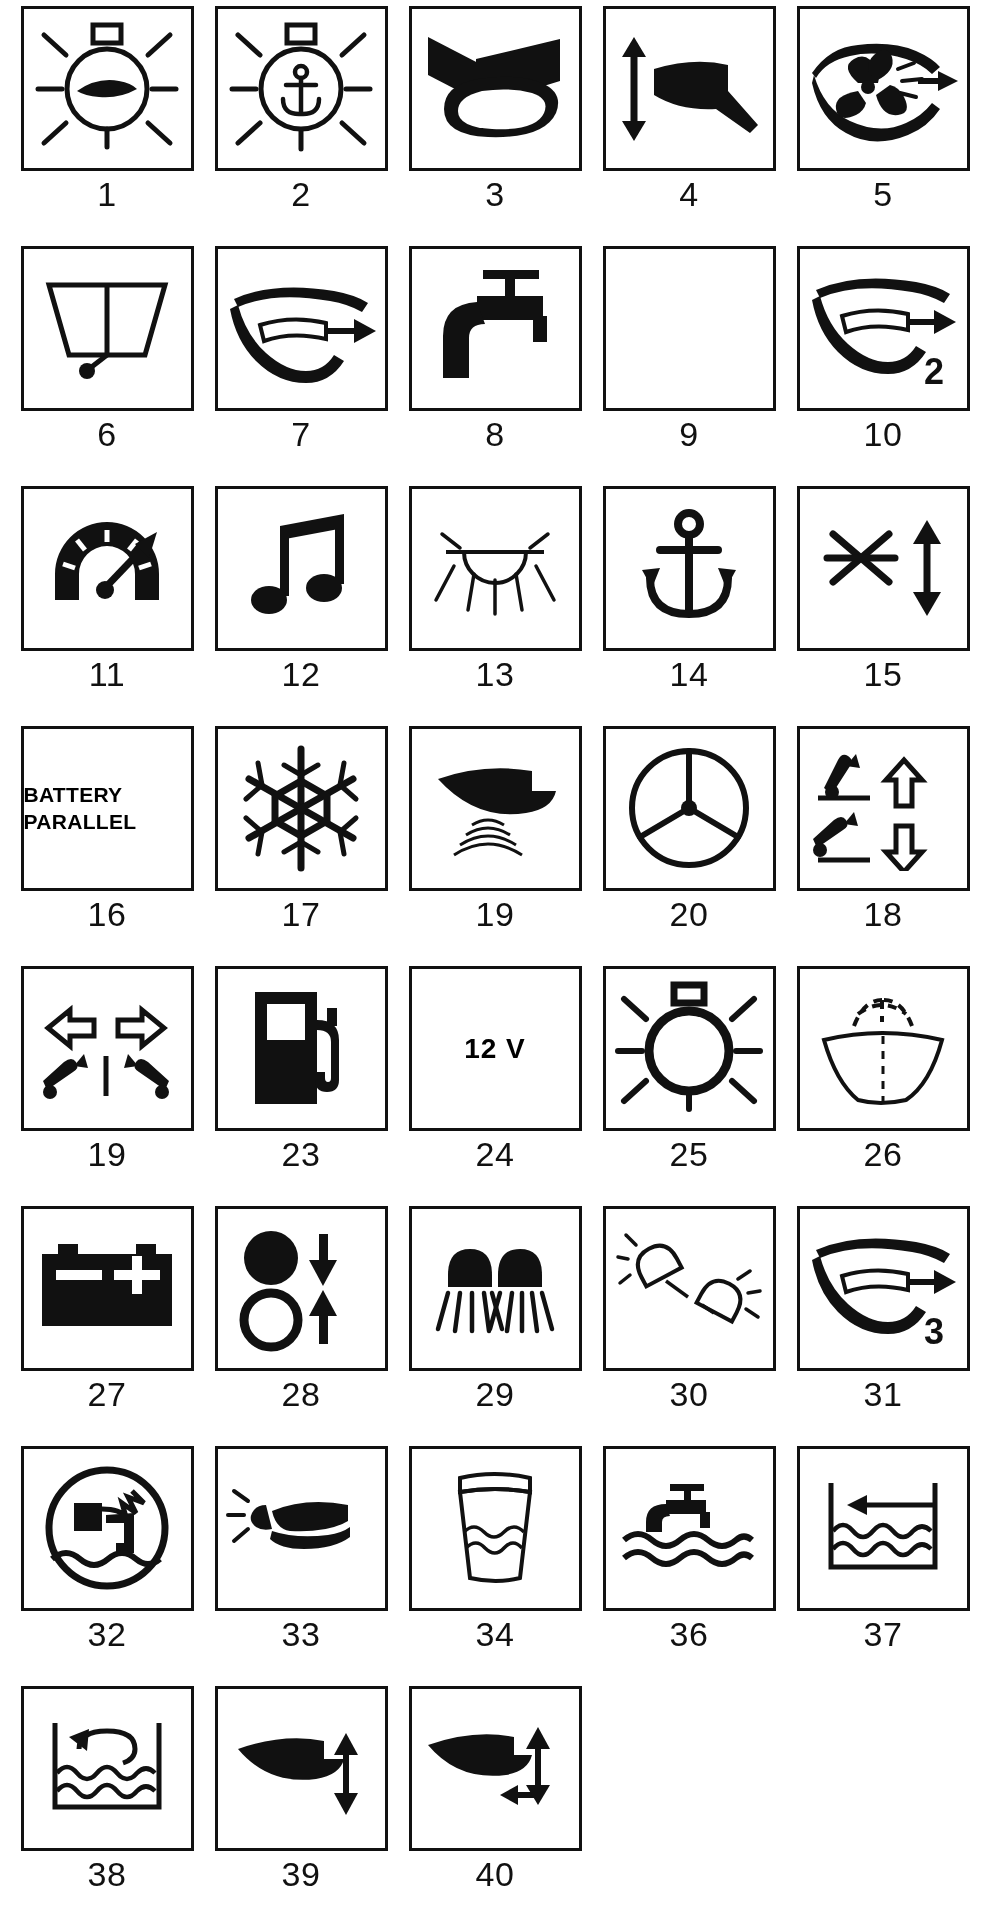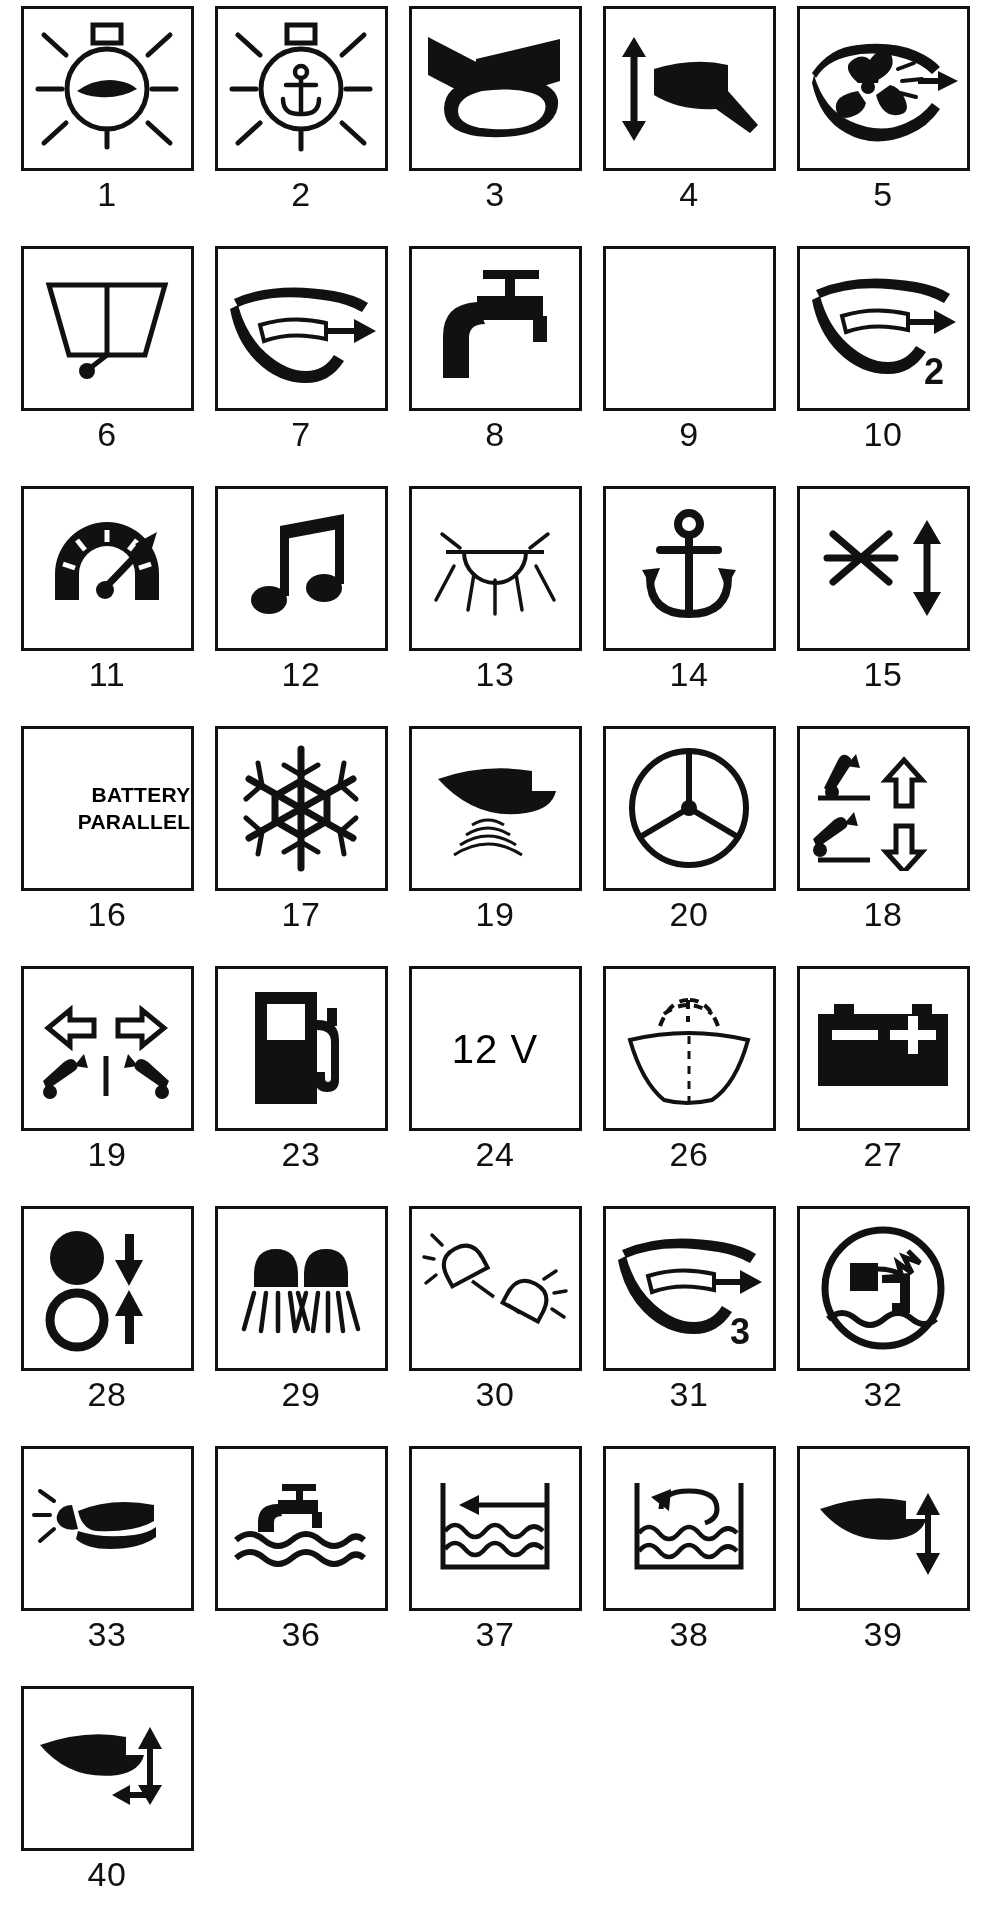--- a/index.html
+++ b/index.html
@@ -50,27 +50,27 @@
   .caption {
     margin-top: 6px;
     font-size: 34px;
     line-height: 1;
     letter-spacing: 0.5px;
     color: #111;
   }
   .txtsym {
     font-size: 21px;
     font-weight: 700;
-    text-align: right;
+    text-align: left;
     line-height: 1.25;
     letter-spacing: 0.3px;
   }
   .txtsym.big {
-    font-size: 40px;
-    font-weight: 400;
+    font-size: 28px;
+    font-weight: 700;
     letter-spacing: 1px;
   }
 </style>
 </head>
 <body>
 
 <div id="sheet">
   <div class="grid">
 
     <div class="cell">
@@ -443,20 +443,38 @@
       <div class="caption">23</div>
     </div>
 
     <div class="cell">
       <div class="box">
         <div class="txtsym big">12 V</div>
       </div>
       <div class="caption">24</div>
     </div>
 
+    <div class="cell">
+      <div class="box">
+        <svg width="150" height="140" viewBox="0 0 150 140">
+          <g stroke="#111" stroke-width="6" fill="none" stroke-linecap="round">
+            <line x1="10" y1="20" x2="32" y2="40"></line>
+              <line x1="140" y1="20" x2="118" y2="40"></line>
+            <line x1="10" y1="122" x2="32" y2="102"></line>
+              <line x1="140" y1="122" x2="118" y2="102"></line>
+            <line x1="4" y1="72" x2="28" y2="72"></line>
+              <line x1="146" y1="72" x2="122" y2="72"></line>
+            <line x1="75" y1="130" x2="75" y2="114"></line>
+          </g>
+          <rect x="60" y="6" width="30" height="18" fill="none" stroke="#111" stroke-width="7"></rect>
+          <circle cx="75" cy="72" r="40" fill="none" stroke="#111" stroke-width="9"></circle>
+        </svg>
+      </div>
+      <div class="caption">25</div>
+    </div>
 
     <div class="cell">
       <div class="box">
         <svg width="150" height="125" viewBox="0 0 150 125">
           <path d="M50 28 q24 -18 48 0" fill="none" stroke="#111" stroke-width="4" stroke-dasharray="9 7"></path>
           <g stroke="#111" stroke-width="4" stroke-dasharray="9 7" fill="none">
             <path d="M46 40 q10 -26 28 -26"></path>
             <path d="M104 40 q-10 -26 -28 -26"></path>
             <path d="M74 14 L74 36"></path>
           </g>
@@ -585,20 +603,33 @@
             <line x1="22" y1="30" x2="8" y2="20"></line>
             <line x1="18" y1="44" x2="2" y2="44"></line>
             <line x1="22" y1="58" x2="8" y2="70"></line>
           </g>
           <path d="M46 60 q24 8 56 4 q14 -2 22 -8 l0 10 q-16 12 -46 12 q-24 0 -34 -10 z" fill="#111"></path>
         </svg>
       </div>
       <div class="caption">33</div>
     </div>
 
+    <div class="cell">
+      <div class="box">
+        <svg width="130" height="125" viewBox="0 0 130 125">
+          <path d="M30 12 q34 -8 70 0 l0 14 q-34 -6 -70 0 z" fill="none" stroke="#111" stroke-width="4"></path>
+          <path d="M30 26 q34 -6 70 0 l-10 86 q-24 6 -50 0 z" fill="none" stroke="#111" stroke-width="4"></path>
+          <g stroke="#111" stroke-width="3.5" fill="none">
+            <path d="M34 66 q10 -10 20 0 q10 10 20 0 q10 -10 20 0"></path>
+            <path d="M36 82 q10 -10 19 0 q10 10 19 0 q9 -10 18 0"></path>
+          </g>
+        </svg>
+      </div>
+      <div class="caption">34</div>
+    </div>
 
 
     <div class="cell">
       <div class="box">
         <svg width="150" height="110" viewBox="0 0 150 110">
           <rect x="56" y="10" width="34" height="7" fill="#111"></rect>
           <rect x="70" y="14" width="7" height="14" fill="#111"></rect>
           <rect x="52" y="26" width="40" height="14" fill="#111"></rect>
           <path d="M52 30 q-20 0 -20 18 l0 10 l16 0 l0 -10 q0 -6 8 -6 z" fill="#111"></path>
           <rect x="86" y="38" width="10" height="16" fill="#111"></rect>

